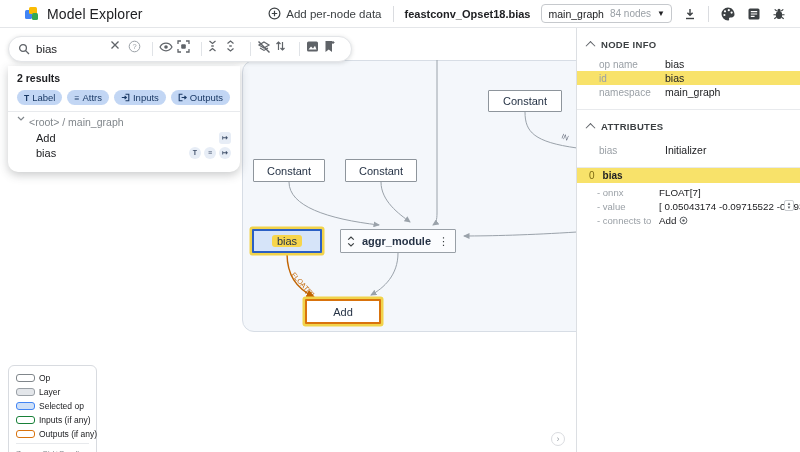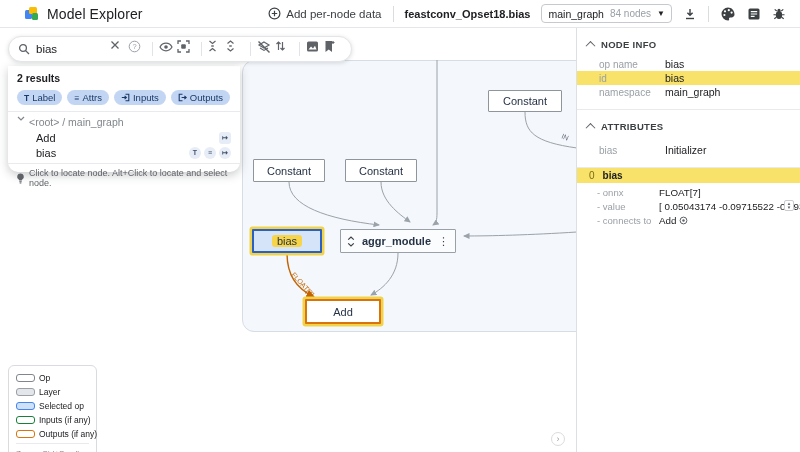--- a/index.html
+++ b/index.html
@@ -348,30 +348,20 @@
       </div>
       <div class="tree-item">
         <span>bias</span>
         <span class="badges">
           <span class="badge">T</span>
           <span class="badge">≡</span>
           <span class="badge">↦</span>
         </span>
       </div>
     </div>
-    <div class="results-foot">
-      <span class="icon">
-        <svg width="9" height="11" viewBox="0 0 9 11" fill="#5f6368">
-          <path d="M4.5 0.5a3.3 3.3 0 0 0-1.8 6.1c.3.2.5.6.5 1h2.6c0-.4.2-.8.5-1A3.3 3.3 0 0 0 4.5.5z"></path>
-          <rect x="3.2" y="8.2" width="2.6" height="1" rx=".4"></rect>
-            <rect x="3.5" y="9.6" width="2" height=".9" rx=".4"></rect>
-        </svg>
-      </span>
-      <span>Click to locate node. Alt+Click to locate and select node.</span>
-    </div>
   </div>
 
   <div class="legend">
     <div class="lg-row">
       <span class="lg-swatch"></span>
       <span class="lg-label">Op</span>
     </div>
     <div class="lg-row">
       <span class="lg-swatch sw-layer"></span>
       <span class="lg-label">Layer</span>

